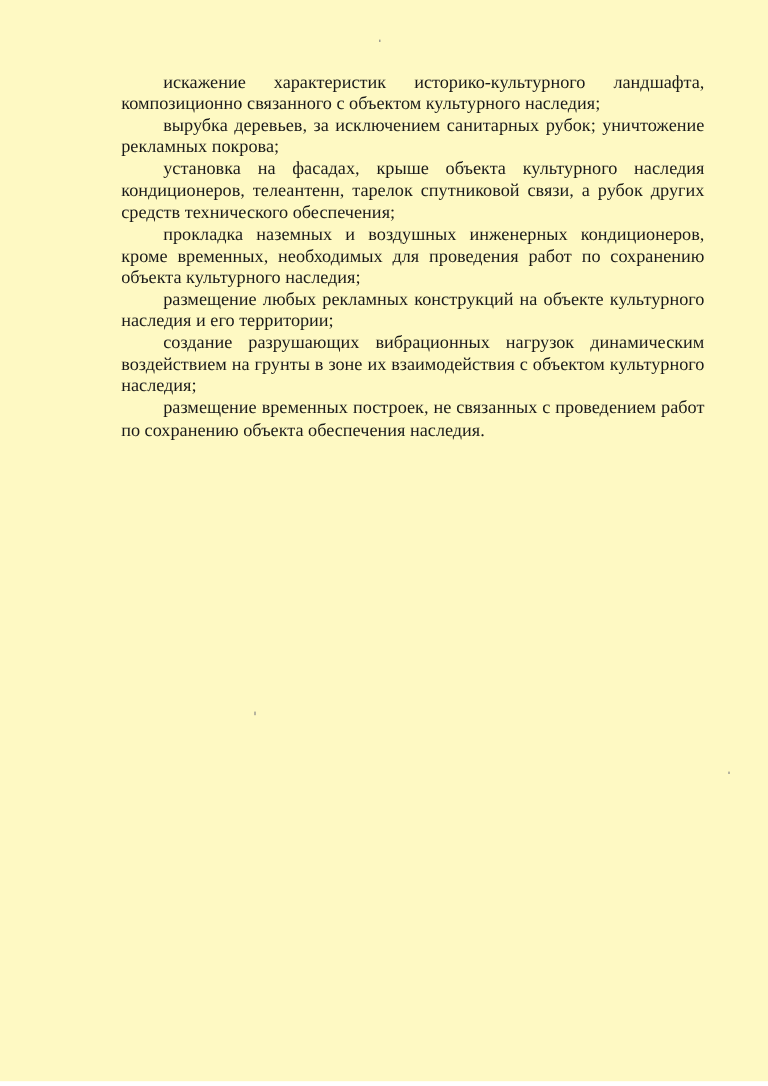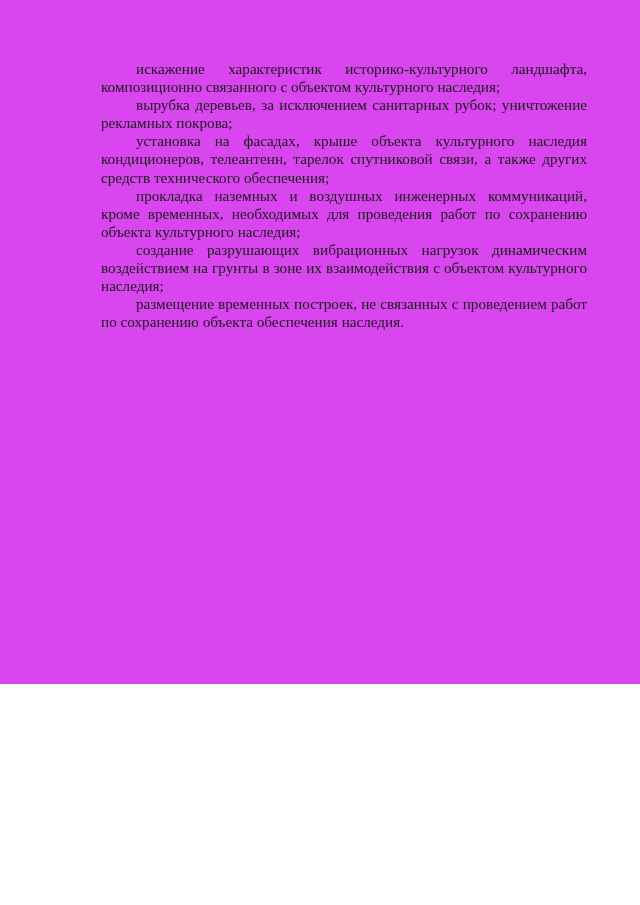--- a/index.html
+++ b/index.html
@@ -1,18 +1,18 @@
 <!DOCTYPE html>
 <html><head>
 <meta charset="utf-8">
 <style>
   html, body { margin: 0; padding: 0; background: #ffffff; }
   body { width: 640px; height: 905px; position: relative; overflow: hidden; }
   .page {
-    position: absolute; left: 0; top: 0; width: 640px; height: 684px; background: #d946ef;
+    position: absolute; left: 0; top: 0; width: 640px; height: 901px; background: #fef9c3;
   }
   .content {
     position: absolute;
     left: 101px;
     top: 60px;
     width: 486px;
     font-family: "Liberation Serif", "DejaVu Serif", serif;
     font-size: 15.2px;
     line-height: 18.1px;
     color: #1a1a1a;
@@ -31,18 +31,19 @@
 <body>
 
 <div class="page">
   <div class="speck" style="left:316px; top:33px;"></div>
   <div class="speck" style="left:212px; top:593px; height:3px;"></div>
   <div class="speck" style="left:607px; top:643px;"></div>
 
   <div class="content">
     <p class="para">искажение характеристик историко-культурного ландшафта, композиционно связанного с объектом культурного наследия;</p>
     <p class="para">вырубка деревьев, за исключением санитарных рубок; уничтожение рекламных покрова;</p>
-    <p class="para">установка на фасадах, крыше объекта культурного наследия кондиционеров, телеантенн, тарелок спутниковой связи, а также других средств технического обеспечения;</p>
-    <p class="para">прокладка наземных и воздушных инженерных коммуникаций, кроме временных, необходимых для проведения работ по сохранению объекта культурного наследия;</p>
+    <p class="para">установка на фасадах, крыше объекта культурного наследия кондиционеров, телеантенн, тарелок спутниковой связи, а рубок других средств технического обеспечения;</p>
+    <p class="para">прокладка наземных и воздушных инженерных кондиционеров, кроме временных, необходимых для проведения работ по сохранению объекта культурного наследия;</p>
+    <p class="para">размещение любых рекламных конструкций на объекте культурного наследия и его территории;</p>
     <p class="para">создание разрушающих вибрационных нагрузок динамическим воздействием на грунты в зоне их взаимодействия с объектом культурного наследия;</p>
     <p class="para">размещение временных построек, не связанных с проведением работ по сохранению объекта обеспечения наследия.</p>
   </div>
 </div>
 
 </body></html>

